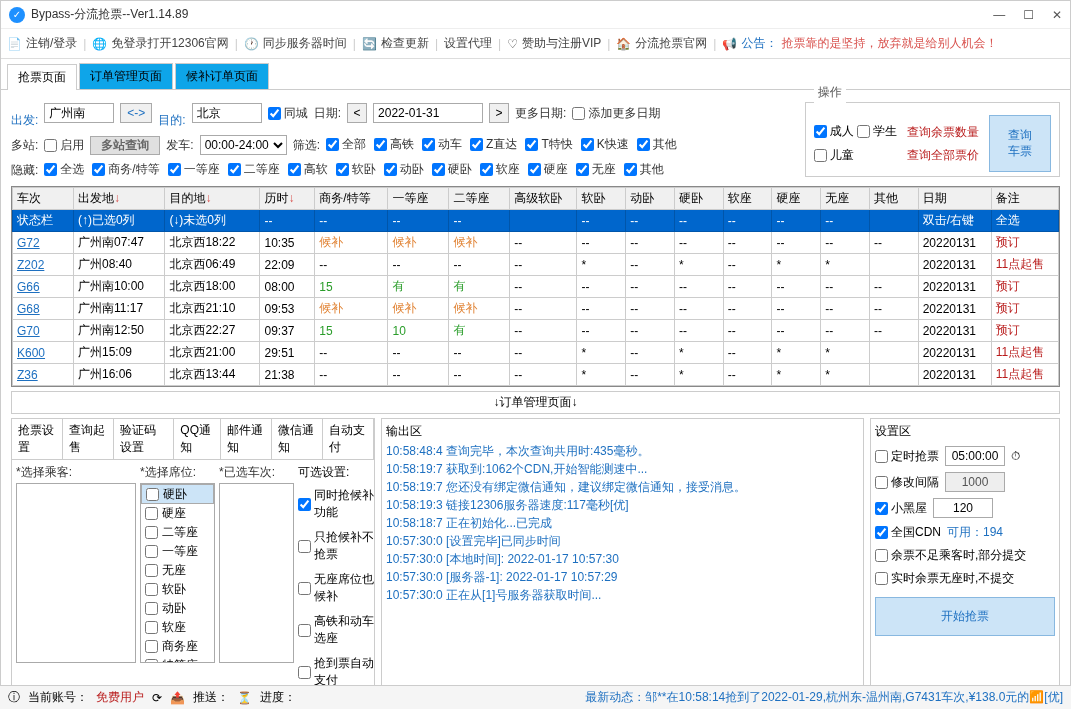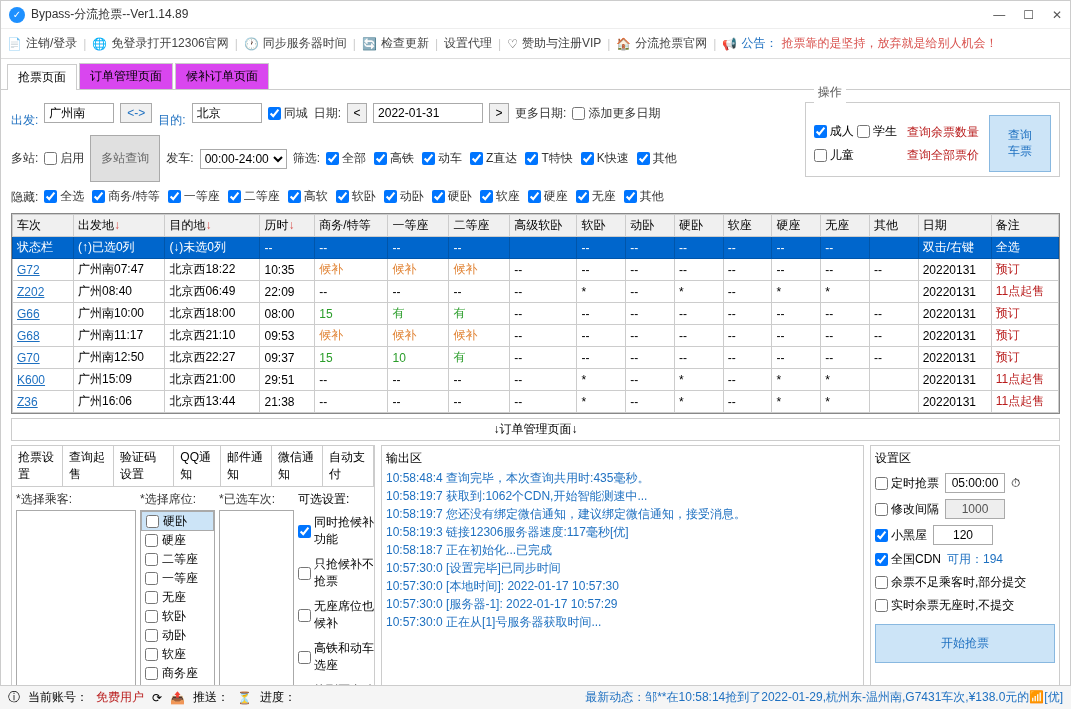--- a/index.html
+++ b/index.html
@@ -6,34 +6,34 @@
 body { background: #fff; width: 1071px; height: 709px; overflow: hidden; border: 1px solid #ccc; }
 .titlebar { height: 28px; display: flex; align-items: center; padding: 0 8px; background: #fff; border-bottom: 1px solid #eee; }
 .titlebar .icon-app { width: 16px; height: 16px; border-radius: 50%; background: #1e90ff; display: inline-flex; align-items: center; justify-content: center; color: #fff; font-size: 10px; margin-right: 6px; }
 .titlebar .title { flex: 1; color: #333; }
 .winbtns { display: flex; gap: 18px; color: #555; font-size: 14px; }
 .toolbar { height: 30px; display: flex; align-items: center; padding: 0 6px; gap: 4px; border-bottom: 1px solid #ddd; color: #444; }
 .toolbar .sep { color: #ccc; margin: 0 2px; }
 .toolbar .announce { color: #1e70c0; }
 .toolbar .announce-text { color: #d9534f; }
 .tabs { display: flex; border-bottom: 1px solid #ccc; padding: 4px 6px 0 6px; gap: 2px; }
-.tab { padding: 4px 10px; border: 1px solid #ccc; border-bottom: none; background: #d946ef; cursor: pointer; }
+.tab { padding: 4px 10px; border: 1px solid #ccc; border-bottom: none; background: #0ea5e9; cursor: pointer; }
 .tab.active { background: #fff; position: relative; top: 1px; }
 .search-area { padding: 4px 10px; }
 .search-row { display: flex; align-items: center; gap: 6px; padding: 3px 0; }
 .search-row label { color: #333; }
 .search-row .blue-label { color: #1e70c0; margin-top: 15px; }
 .inp { border: 1px solid #aaa; height: 20px; padding: 0 4px; background: #fff; }
 .inp.w70 { width: 70px; }
 .inp.w110 { width: 110px; }
 .btn-swap { border: 1px solid #aaa; background: #f0f0f0; padding: 0 6px; height: 20px; color: #1e70c0; cursor: pointer; }
 .btn-date-nav { border: 1px solid #aaa; background: #f0f0f0; width: 20px; height: 20px; cursor: pointer; }
 .chk { display: inline-flex; align-items: center; gap: 3px; }
 .chk input { width: 13px; height: 13px; }
-.btn-multi { background: #e0e0e0; border: 1px solid #aaa; padding: 14px 10px; color: #666; cursor: pointer; }
+.btn-multi { background: #e0e0e0; border: 1px solid #aaa; padding: 0 10px; color: #666; cursor: pointer; font-weight: bold; }
 .sel { border: 1px solid #aaa; height: 20px; background: #fff; }
 .right-op { border: 1px solid #ccc; padding: 4px 8px; margin-left: auto; }
 .right-op .title-op { position: relative; top: -10px; background: #fff; padding: 0 4px; color: #555; }
 .link { color: #b91c1c; cursor: pointer; }
 .btn-query { background: #cce4f7; border: 1px solid #88b8e0; padding: 12px 18px; color: #1e70c0; cursor: pointer; text-align: center; line-height: 1.3; }
 .table-wrap { margin: 0 10px; border: 1px solid #888; }
 table { width: 100%; border-collapse: collapse; table-layout: fixed; }
 th, td { border: 1px solid #ccc; padding: 2px 4px; text-align: left; height: 22px; white-space: nowrap; overflow: hidden; }
 th { background: #f0f0f0; font-weight: normal; }
 th .sort { color: #d9534f; }

